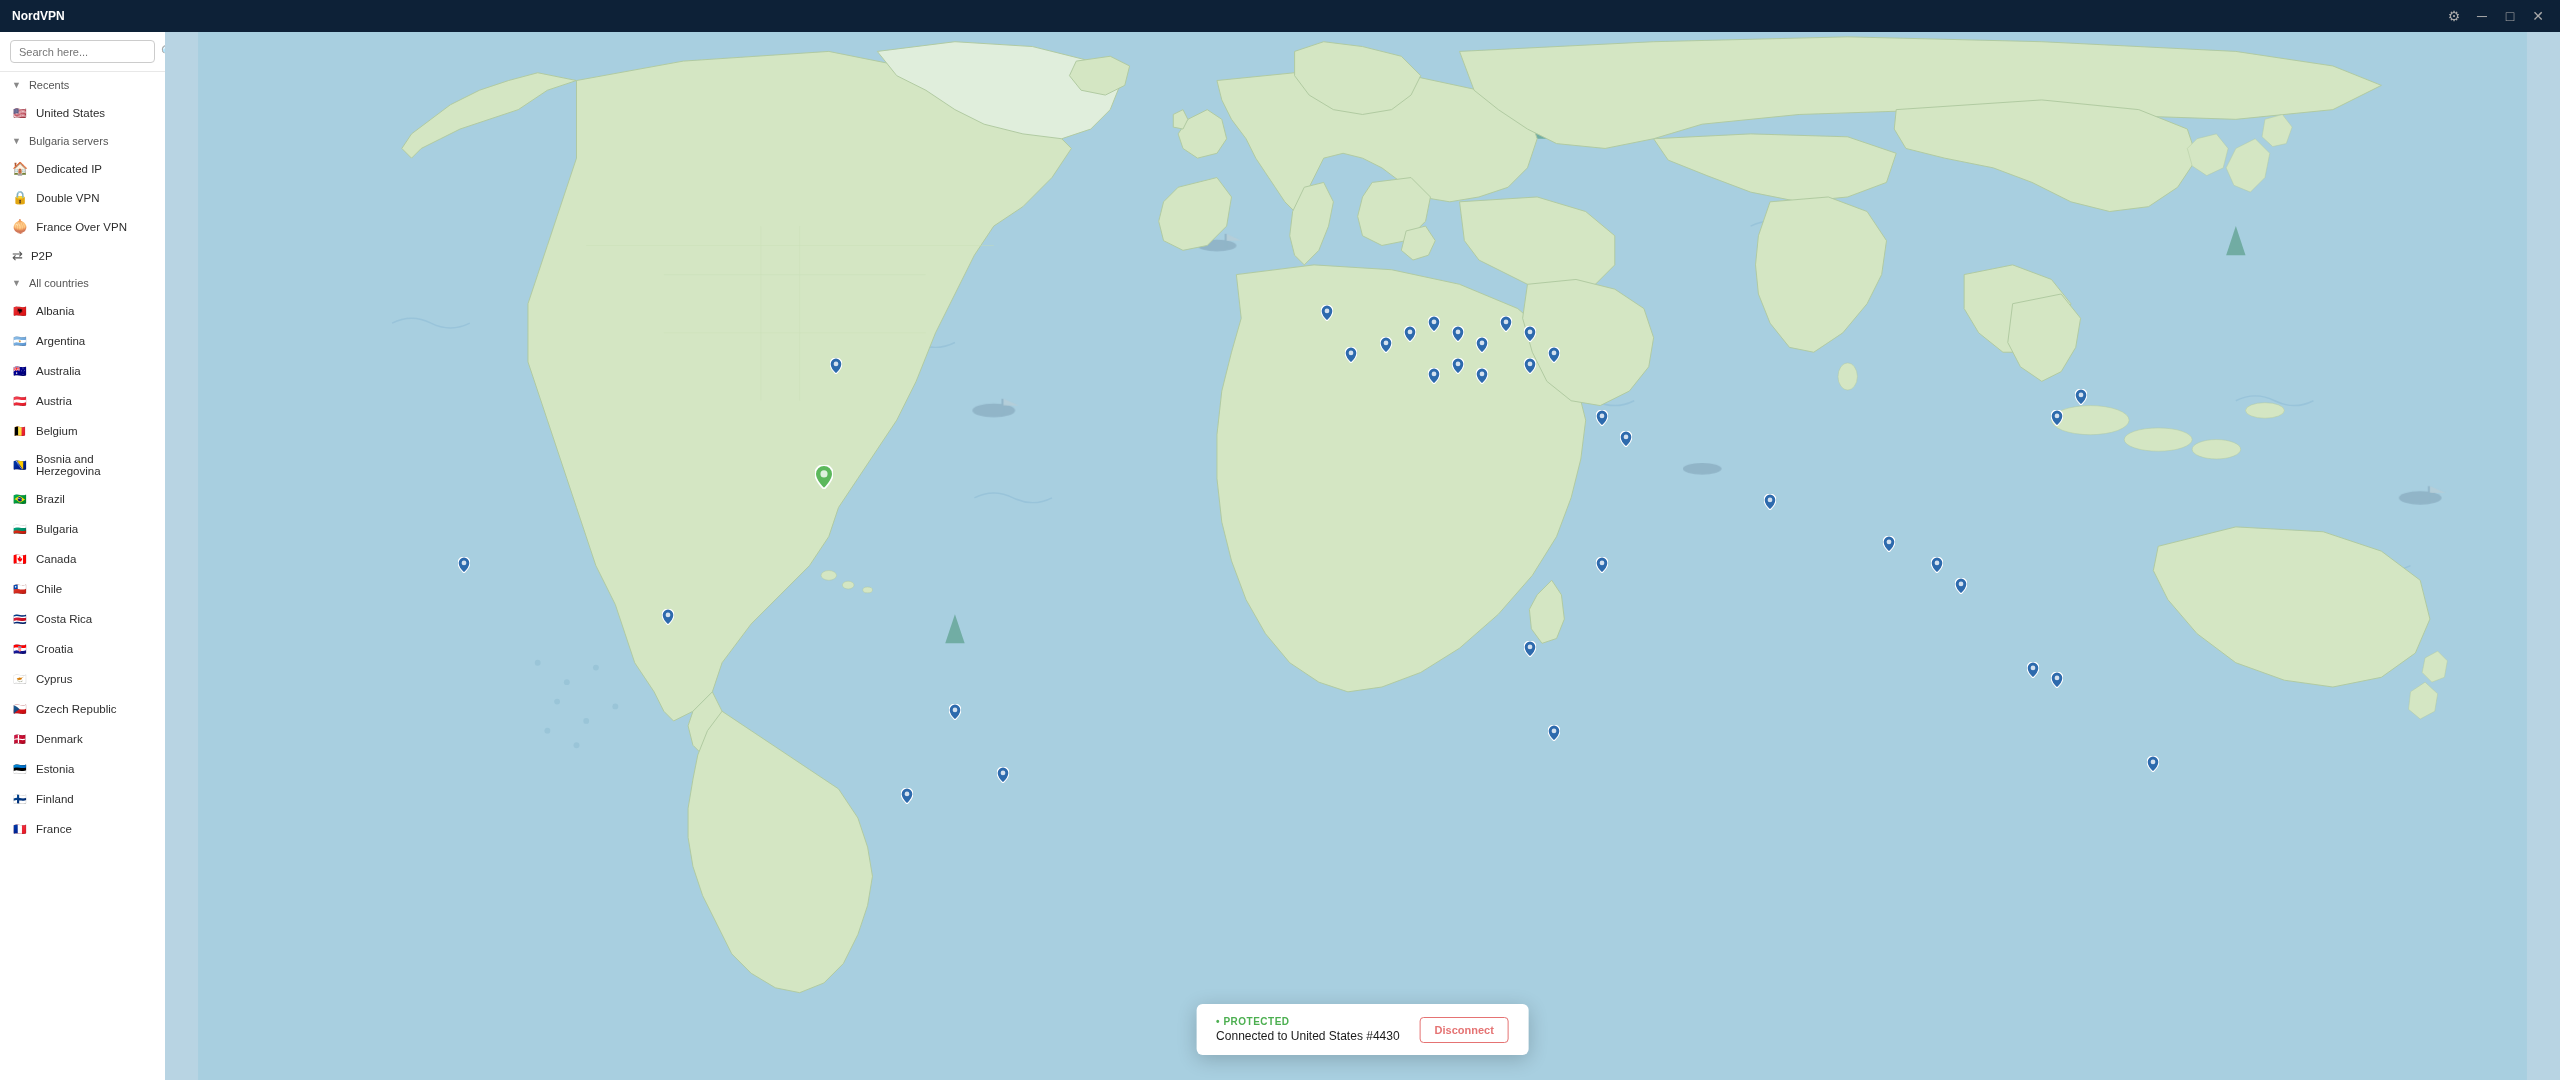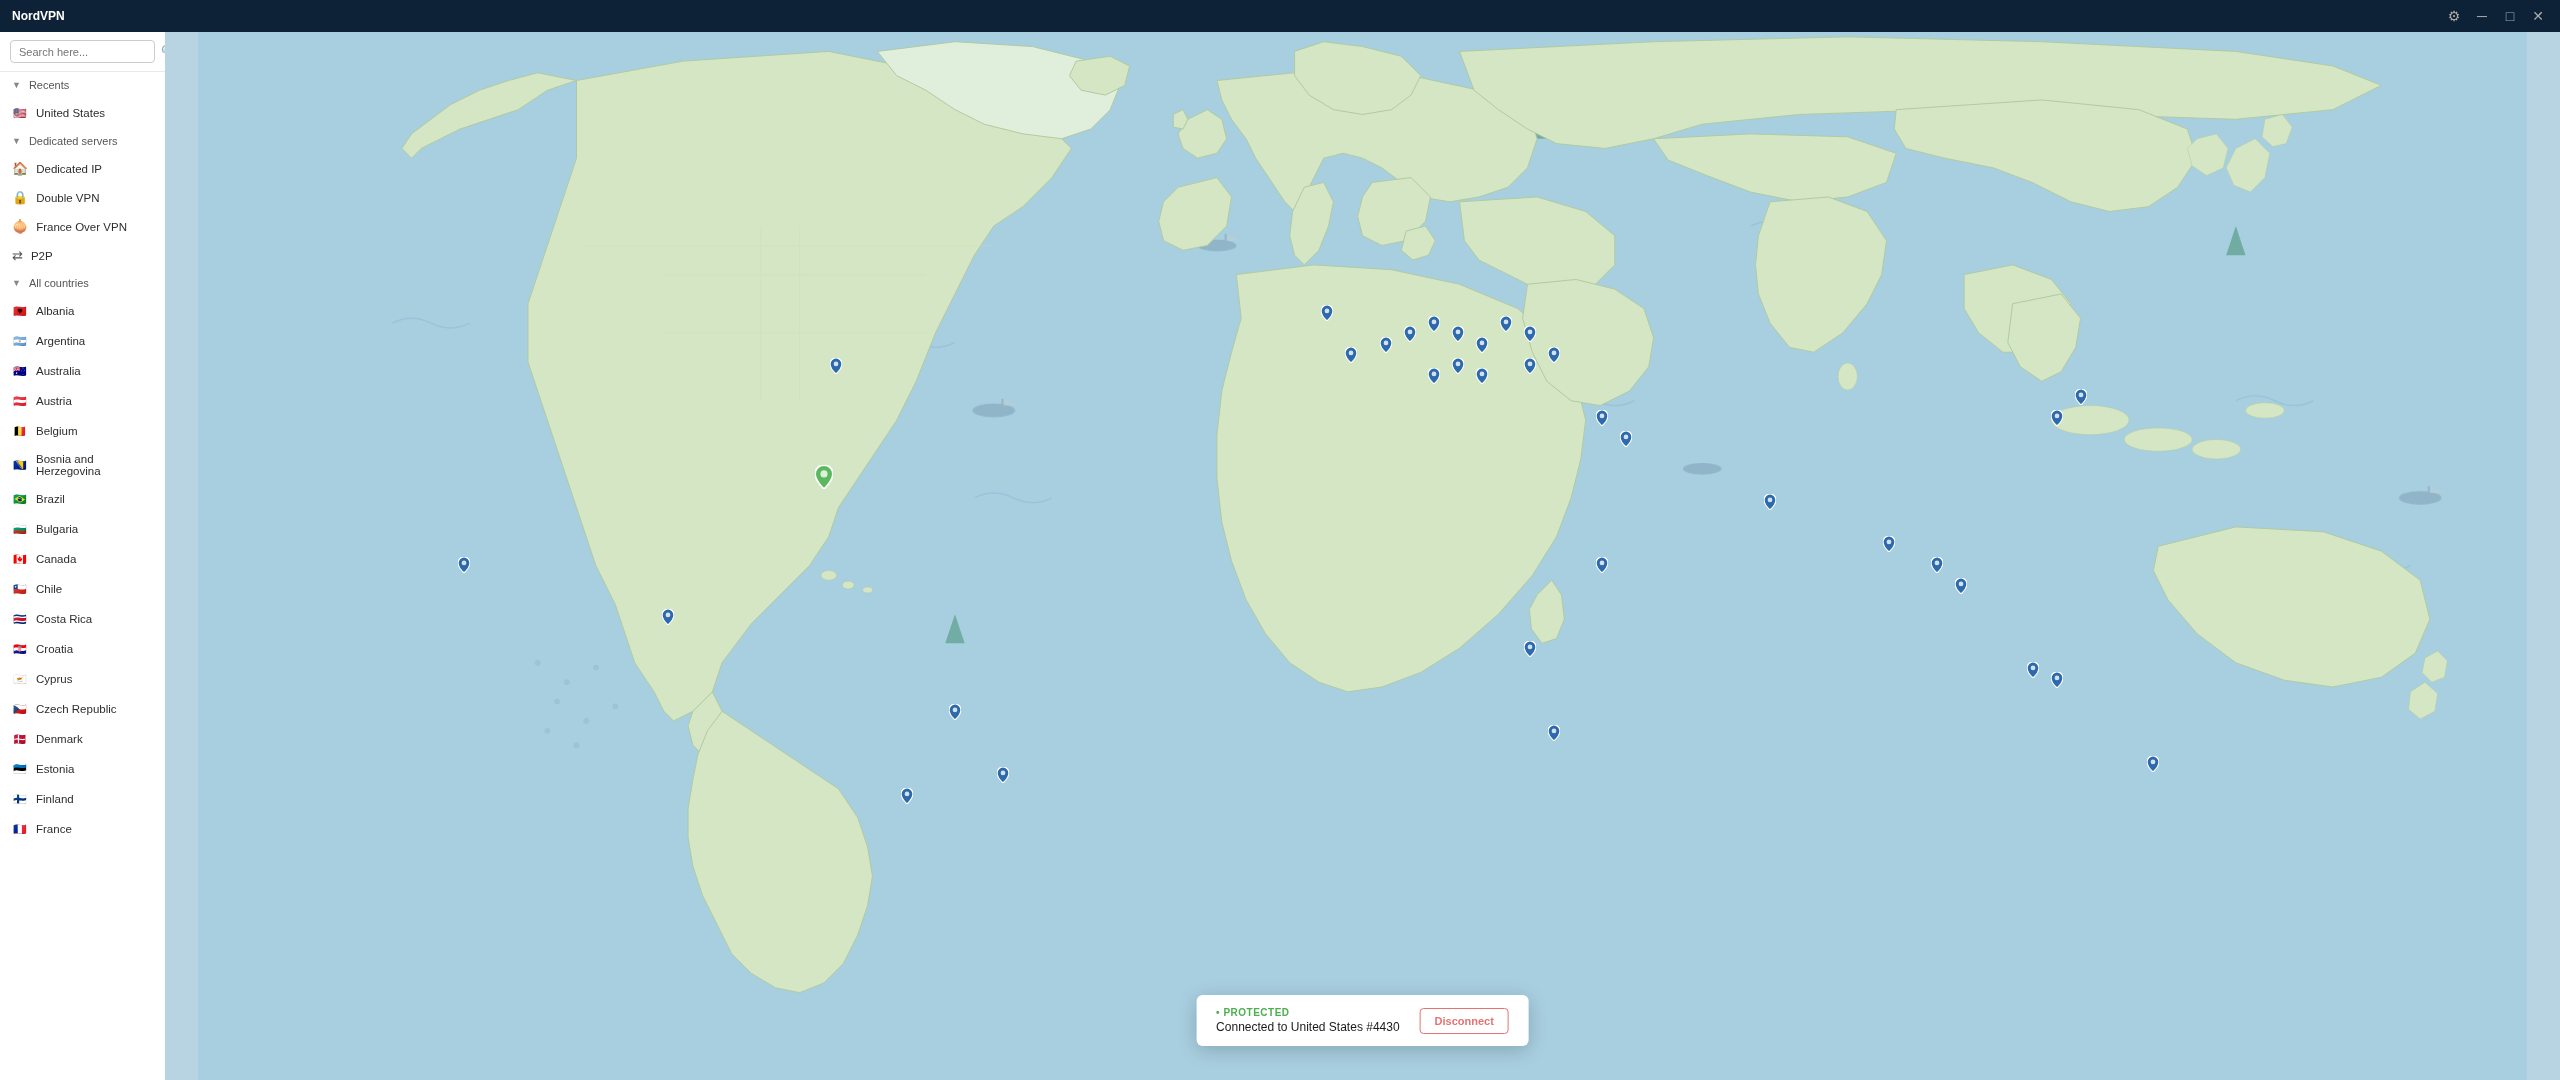--- a/index.html
+++ b/index.html
@@ -117,21 +117,21 @@
     .map-area {
       flex: 1;
       position: relative;
       overflow: hidden;
       background: #b8d4e3;
     }
 
     
     .status-bar {
       position: absolute;
-      bottom: 34px;
+      bottom: 25px;
       left: 50%;
       transform: translateX(-50%);
       background: #fff;
       border-radius: 6px;
       padding: 12px 20px;
       display: flex;
       align-items: center;
       gap: 20px;
       box-shadow: 0 4px 20px rgba(0,0,0,0.2);
       min-width: 320px;
@@ -193,21 +193,21 @@
         <span>Recents</span>
       </div>
 
       <div class="sidebar-item">
         <span class="flag-circle">🇺🇸</span>
         <span>United States</span>
       </div>
 
       <div class="sidebar-item section-header">
         <span class="chevron">▼</span>
-        <span>Dedicated servers</span>
+        <span>Bulgaria servers</span>
       </div>
 
       <div class="sidebar-item">
         <span class="icon-small">🏠</span>
         <span>Dedicated IP</span>
       </div>
 
       <div class="sidebar-item">
         <span class="icon-small">🔒</span>
         <span>Double VPN</span>

